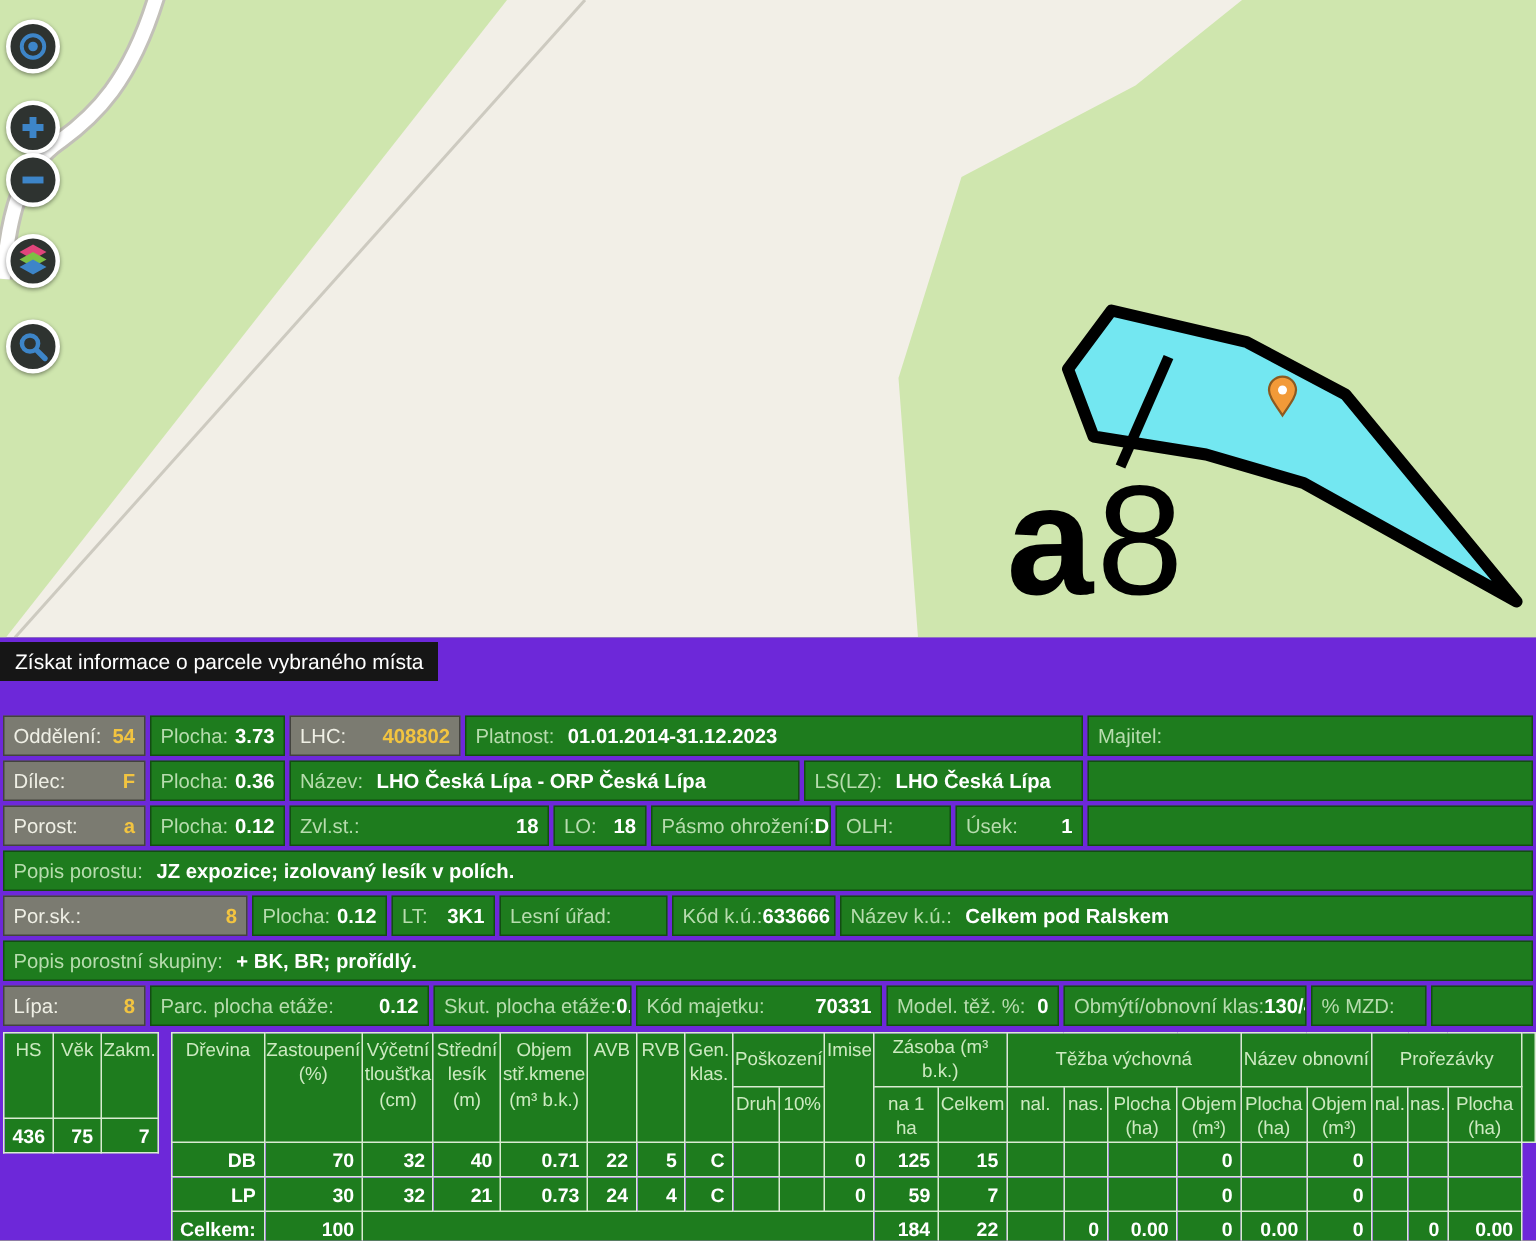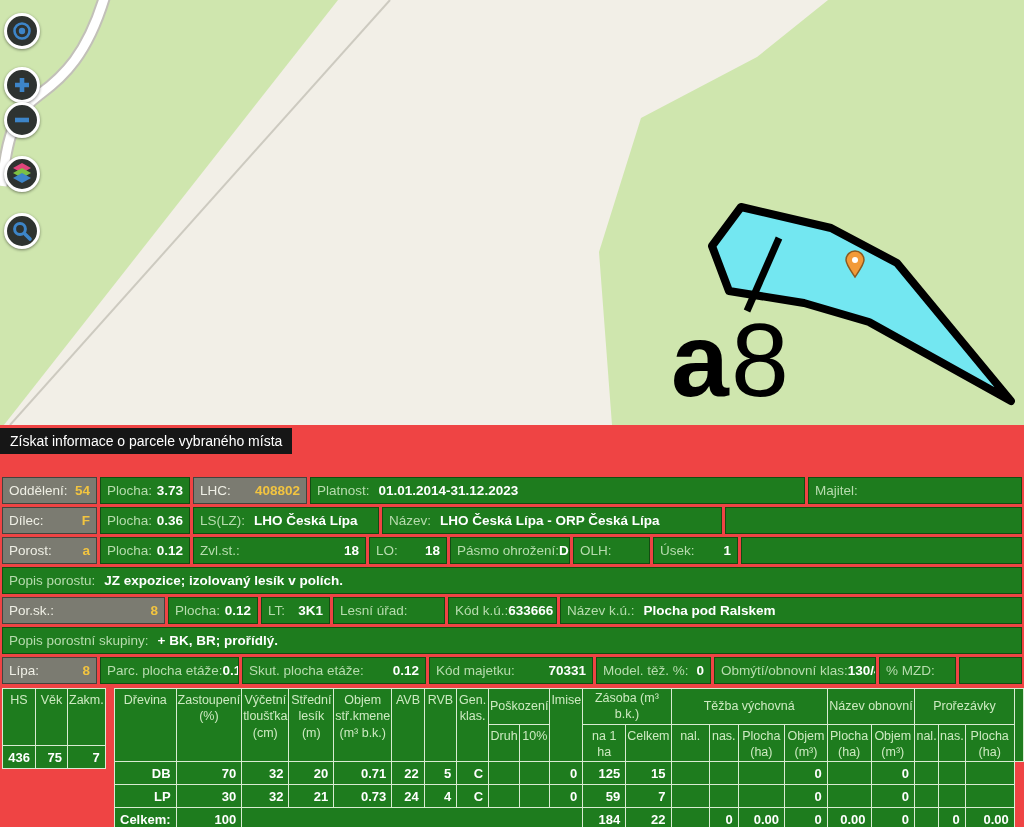--- a/index.html
+++ b/index.html
@@ -7,21 +7,21 @@
        font-family:"Liberation Sans","DejaVu Sans",sans-serif;background:#484c42}
 
   
   #map{position:absolute;top:0;left:0;width:1024px;height:425px;background:#f2efe7}
   .ctl{position:absolute;left:4px;width:30px;height:30px;border-radius:50%;
        background:#2e3330;border:3px solid #fff;box-shadow:0 1px 3px rgba(0,0,0,.45);
        display:flex;align-items:center;justify-content:center;cursor:pointer}
   .ctl svg{display:block}
 
   
-  #panel{position:absolute;top:425px;left:0;width:1024px;height:402px;background:#ef4444}
+  #panel{position:absolute;top:425px;left:0;width:1024px;height:402px;background:#6d28d9}
   .tooltip{position:absolute;top:3px;left:0;background:#161616;color:#fff;
            font-size:14px;padding:5px 10px;white-space:nowrap}
   #rows{position:absolute;top:52px;left:2px;width:1020px}
   .frow{display:flex;gap:3px;height:27px;margin-bottom:3px}
   .fbox{background:#1e7c1e;border:1px solid rgba(0,0,0,.38);box-sizing:border-box;
         display:flex;align-items:center;padding:0 6px;font-size:13.5px;overflow:hidden}
   .fbox .lbl{color:#b7dcae;white-space:nowrap}
   .fbox .val{color:#fff;font-weight:bold;white-space:nowrap}
   .fbox.sb{justify-content:space-between}
   .fbox.ls .val{margin-left:9px}
@@ -107,64 +107,64 @@
           <span class="val">54</span>
         </div>
       <div class="fbox sb" style="width:90px">
         <span class="lbl">Plocha:</span>
           <span class="val">3.73</span>
         </div>
       <div class="fbox gray sb" style="width:114px">
         <span class="lbl">LHC:</span>
           <span class="val">408802</span>
         </div>
-      <div class="fbox ls" style="width:495px">
+      <div class="fbox ls" style="width:412px">
         <span class="lbl">Platnost:</span>
           <span class="val">01.01.2014-31.12.2023</span>
         </div>
       <div class="fbox ls fill">
         <span class="lbl">Majitel:</span>
           <span class="val"></span>
         </div>
     </div>
 
     <div class="frow">
       <div class="fbox gray sb" style="width:95px">
         <span class="lbl">Dílec:</span>
           <span class="val">F</span>
         </div>
       <div class="fbox sb" style="width:90px">
         <span class="lbl">Plocha:</span>
           <span class="val">0.36</span>
         </div>
+      <div class="fbox ls" style="width:340px">
+        <span class="lbl">Název:</span>
+          <span class="val">LHO Česká Lípa - ORP Česká Lípa</span>
+        </div>
       <div class="fbox ls" style="width:186px">
         <span class="lbl">LS(LZ):</span>
           <span class="val">LHO Česká Lípa</span>
         </div>
-      <div class="fbox ls" style="width:340px">
-        <span class="lbl">Název:</span>
-          <span class="val">LHO Česká Lípa - ORP Česká Lípa</span>
-        </div>
       <div class="fbox fill"></div>
     </div>
 
     <div class="frow">
       <div class="fbox gray sb" style="width:95px">
         <span class="lbl">Porost:</span>
           <span class="val">a</span>
         </div>
       <div class="fbox sb" style="width:90px">
         <span class="lbl">Plocha:</span>
           <span class="val">0.12</span>
         </div>
       <div class="fbox sb" style="width:173px">
         <span class="lbl">Zvl.st.:</span>
           <span class="val">18</span>
         </div>
-      <div class="fbox sb" style="width:78px">
+      <div class="fbox sb" style="width:62px">
         <span class="lbl">LO:</span>
           <span class="val">18</span>
         </div>
       <div class="fbox sb" style="width:120px">
         <span class="lbl">Pásmo ohrožení:</span>
           <span class="val">D</span>
         </div>
       <div class="fbox ls" style="width:77px">
         <span class="lbl">OLH:</span>
           <span class="val"></span>
@@ -199,41 +199,41 @@
       <div class="fbox ls" style="width:112px">
         <span class="lbl">Lesní úřad:</span>
           <span class="val"></span>
         </div>
       <div class="fbox sb" style="width:109px">
         <span class="lbl">Kód k.ú.:</span>
           <span class="val">633666</span>
         </div>
       <div class="fbox ls fill">
         <span class="lbl">Název k.ú.:</span>
-          <span class="val">Plocha pod Ralskem</span>
+          <span class="val">Celkem pod Ralskem</span>
         </div>
     </div>
 
     <div class="frow">
       <div class="fbox ls fill">
         <span class="lbl">Popis porostní skupiny:</span>
           <span class="val">+ BK, BR; prořídlý.</span>
         </div>
     </div>
 
     <div class="frow">
       <div class="fbox gray sb" style="width:95px">
         <span class="lbl">Lípa:</span>
           <span class="val">8</span>
         </div>
-      <div class="fbox sb" style="width:139px">
+      <div class="fbox sb" style="width:186px">
         <span class="lbl">Parc. plocha etáže:</span>
           <span class="val">0.12</span>
         </div>
-      <div class="fbox sb" style="width:184px">
+      <div class="fbox sb" style="width:132px">
         <span class="lbl">Skut. plocha etáže:</span>
           <span class="val">0.12</span>
         </div>
       <div class="fbox sb" style="width:164px">
         <span class="lbl">Kód majetku:</span>
           <span class="val">70331</span>
         </div>
       <div class="fbox sb" style="width:115px">
         <span class="lbl">Model. těž. %:</span>
           <span class="val">0</span>
@@ -340,21 +340,21 @@
 (m³)</th>
         <th>nal.</th>
         <th>nas.</th>
         <th>Plocha
 (ha)</th>
       </tr>
       <tr>
         <td>DB</td>
         <td>70</td>
         <td>32</td>
-        <td>20</td>
+        <td>40</td>
         <td>0.71</td>
         <td>22</td>
         <td>5</td>
         <td>C</td>
         <td></td>
         <td></td>
         <td>0</td>
         <td>125</td>
         <td>15</td>
         <td></td>

